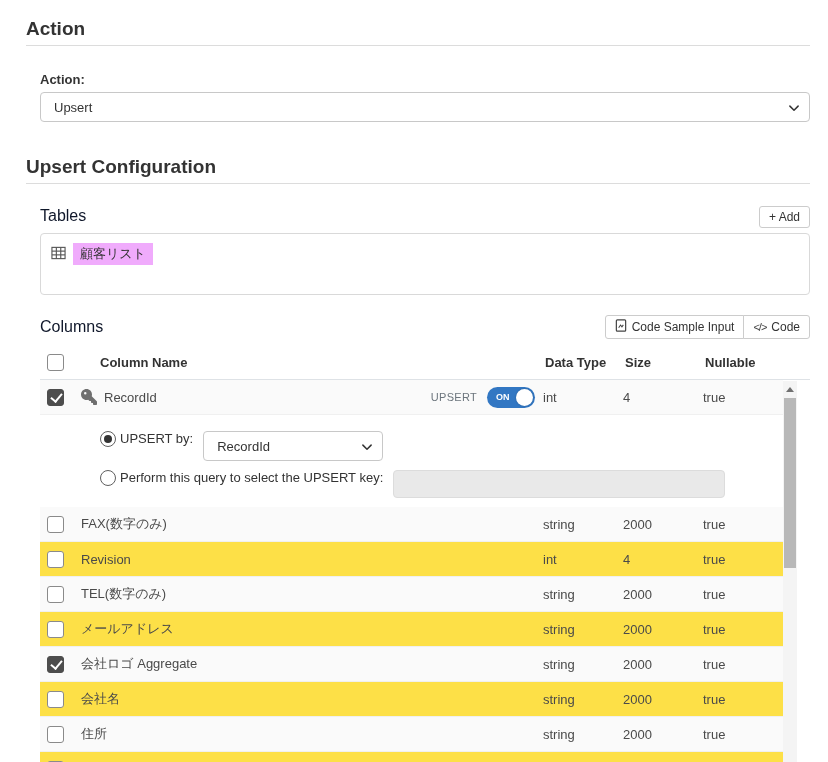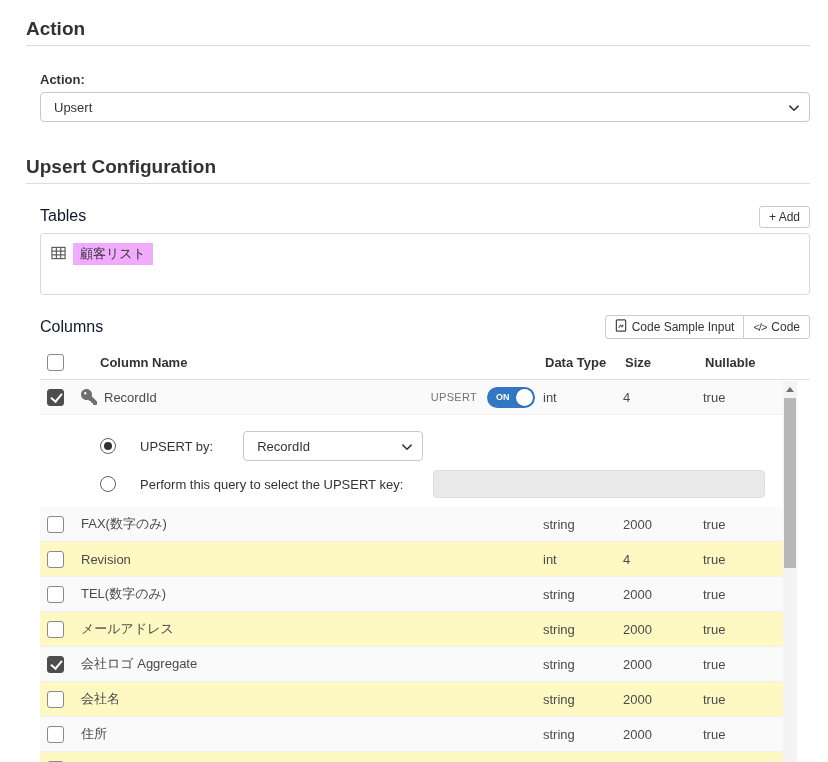--- a/index.html
+++ b/index.html
@@ -42,40 +42,40 @@
   .tbl-header { display: flex; align-items: center; height: 34px; border-bottom: 1px solid #dee2e6;
                 font-weight: 700; font-size: 13px; color: #333; padding-right: 25px; }
   .c-check { flex: 0 0 34px; padding-left: 7px; display: flex; align-items: center; }
   .c-name  { flex: 1; padding-left: 7px; display: flex; align-items: center; }
   .tbl-header .c-name { padding-left: 26px; }
   .c-type, .c-size, .c-null { flex: 0 0 80px; }
 
   .tbl-body { position: relative; height: 384px; overflow: hidden; }
   .tbl-rows { width: 743px; }
   .trow { height: 35px; display: flex; align-items: center; border-bottom: 1px solid #f0f0f0;
-          font-size: 13px; color: #4a4a4a; background: #fef9c3; }
+          font-size: 13px; color: #4a4a4a; background: #fde047; }
   .trow.striped { background: #fafafa; }
 
   .cb { width: 17px; height: 17px; border: 1px solid #8a8a8a; border-radius: 3px; background: #fff;
         position: relative; cursor: pointer; flex: 0 0 17px; }
   .cb.checked { background: #4d4d4d; border-color: #4d4d4d; }
   .cb.checked::after { content: ""; position: absolute; left: 5px; top: 1px; width: 5px; height: 9px;
         border: solid #fff; border-width: 0 2px 2px 0; transform: rotate(40deg); }
 
   .key-icon { margin-right: 7px; display: inline-flex; }
   .upsert-wrap { margin-left: auto; margin-right: 8px; display: flex; align-items: center; gap: 10px; }
   .upsert-label { font-size: 11px; color: #6c757d; letter-spacing: .3px; }
   .toggle { width: 48px; height: 21px; border-radius: 11px; background: #3277c3; position: relative;
             display: flex; align-items: center; cursor: pointer; }
   .toggle .on-text { color: #fff; font-size: 9px; font-weight: 700; margin-left: 9px; }
   .toggle .knob { position: absolute; right: 2px; top: 2px; width: 17px; height: 17px;
                   background: #fff; border-radius: 50%; box-shadow: 0 0 2px rgba(0,0,0,.25); }
 
   .key-config { background: #fff; padding: 16px 0 9px 60px; display: flex; flex-direction: column; gap: 9px; width: 743px; }
-  .opt-row { display: flex; align-items: center; gap: 24px; font-size: 13px; color: #333; }
+  .opt-row { display: flex; align-items: flex-start; gap: 4px; font-size: 13px; color: #333; }
   .radio { width: 16px; height: 16px; border-radius: 50%; border: 1px solid #5f5f5f; background: #fff;
            position: relative; cursor: pointer; flex: 0 0 16px; }
   .radio.selected::after { content: ""; position: absolute; inset: 3px; border-radius: 50%; background: #333; }
   .opt-select { width: 180px; height: 30px; margin-left: 6px; }
   .opt-input-disabled { width: 332px; height: 28px; background: #e9e9e9; border: 1px solid #dcdcdc;
                         border-radius: 4px; margin-left: 6px; }
 
   
   .scrollbar { position: absolute; top: 1px; right: 13px; width: 14px; height: 383px; background: #f4f4f4; }
   .sb-up { height: 16px; display: flex; align-items: center; justify-content: center; cursor: pointer; }

